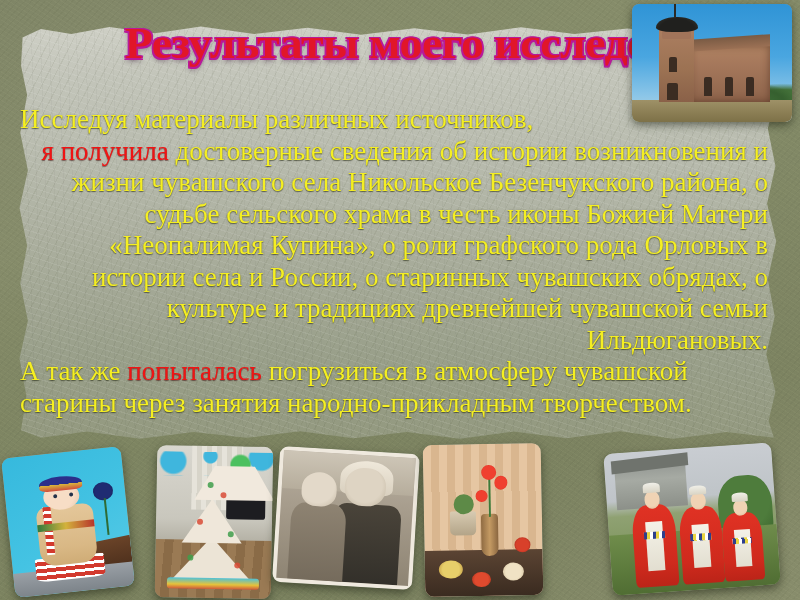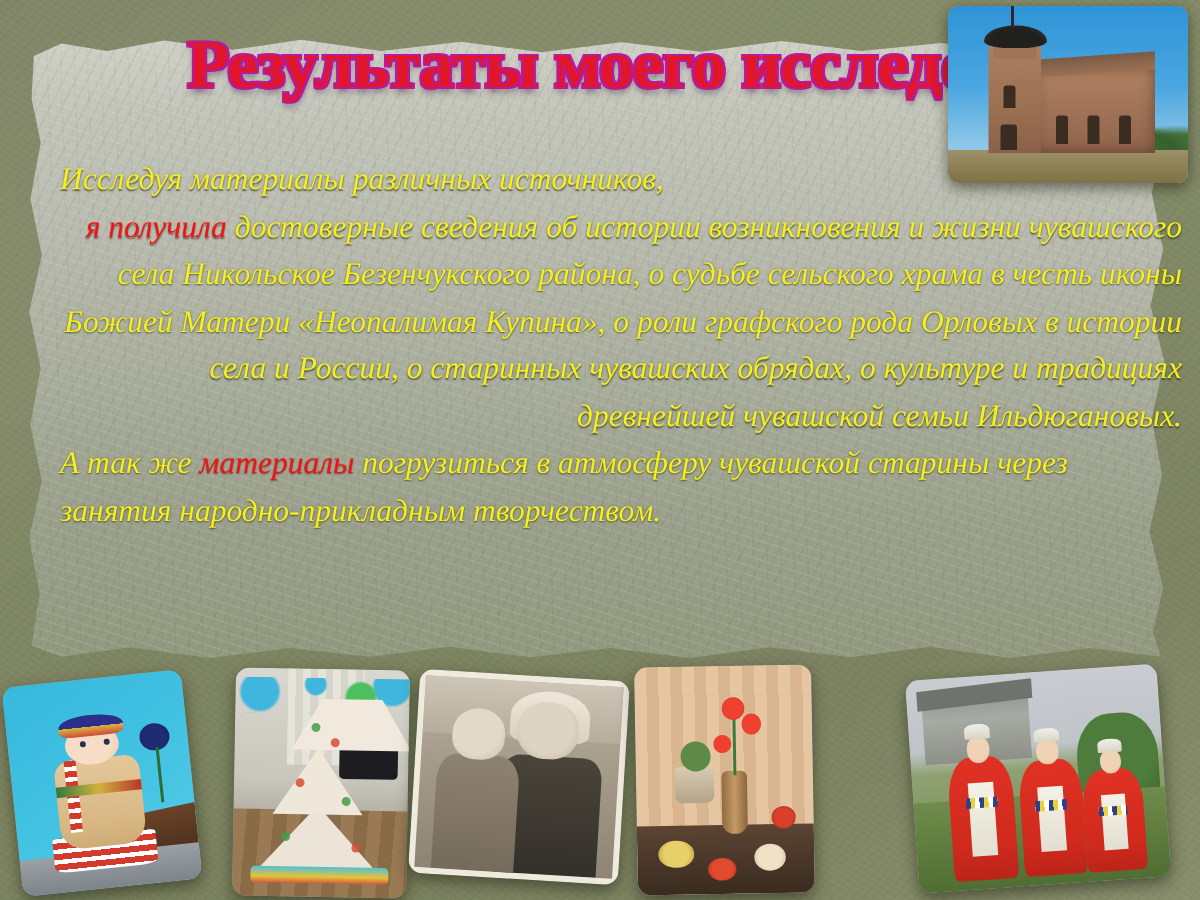--- a/index.html
+++ b/index.html
@@ -76,26 +76,25 @@
       0 -1.5px 0 #b81a9a, 0 1.5px 0 #b81a9a,
       -1.5px -1.5px 0 #b81a9a, 1.5px -1.5px 0 #b81a9a,
       -1.5px 1.5px 0 #b81a9a, 1.5px 1.5px 0 #b81a9a,
       0 3px 5px rgba(60,30,60,.55);
     white-space:nowrap;
   }
 
   
   .body-text{
     position:absolute;z-index:5;
-    left:40px;top:104px;width:748px;
+    left:20px;top:104px;width:748px;
     font-family:"Liberation Serif","DejaVu Serif",serif;
-    font-size:21px;line-height:31.5px;
+    font-size:27px;line-height:31.5px;
     color:#f5ef22;
     text-shadow:0 1px 1px rgba(30,35,15,.55), 0 0 2px rgba(70,70,20,.35);
-    font-style:italic;
   }
   .body-text p{margin:0 0 0 0;}
   .body-text .indent{text-indent:14px;text-align:right;}
   .hl{color:#f01414;text-shadow:0 1px 1px rgba(60,10,10,.55);}
 
   
   .photo{
     position:absolute;z-index:8;overflow:hidden;
     border-radius:9px;
     box-shadow:0 4px 10px rgba(30,35,18,.55);
@@ -238,21 +237,21 @@
   <div class="title">Результаты моего исследования.</div>
 
   <div class="body-text">
     <p>
       <span>Исследуя материалы различных источников,</span>
     </p>
     <p class="indent">
       <span class="hl">я получила</span><span> достоверные сведения об истории возникновения и жизни чувашского села Никольское Безенчукского района, о судьбе сельского храма в честь иконы Божией Матери «Неопалимая Купина», о роли графского рода Орловых в истории села  и России, о старинных чувашских обрядах, о культуре и традициях древнейшей чувашской семьи Ильдюгановых.</span>
     </p>
     <p>
-      <span>А так же </span><span class="hl">материалы</span><span> погрузиться в атмосферу чувашской старины через занятия народно-прикладным творчеством.</span>
+      <span>А так же </span><span class="hl">попыталась</span><span> погрузиться в атмосферу чувашской старины через занятия народно-прикладным творчеством.</span>
     </p>
   </div>
 
   <div class="photo" id="photo-church">
     <div class="inner">
       <div class="sky"></div>
       <div class="treeline"></div>
       <div class="horizon"></div>
       <div class="nave"></div>
       <div class="tower"></div>

